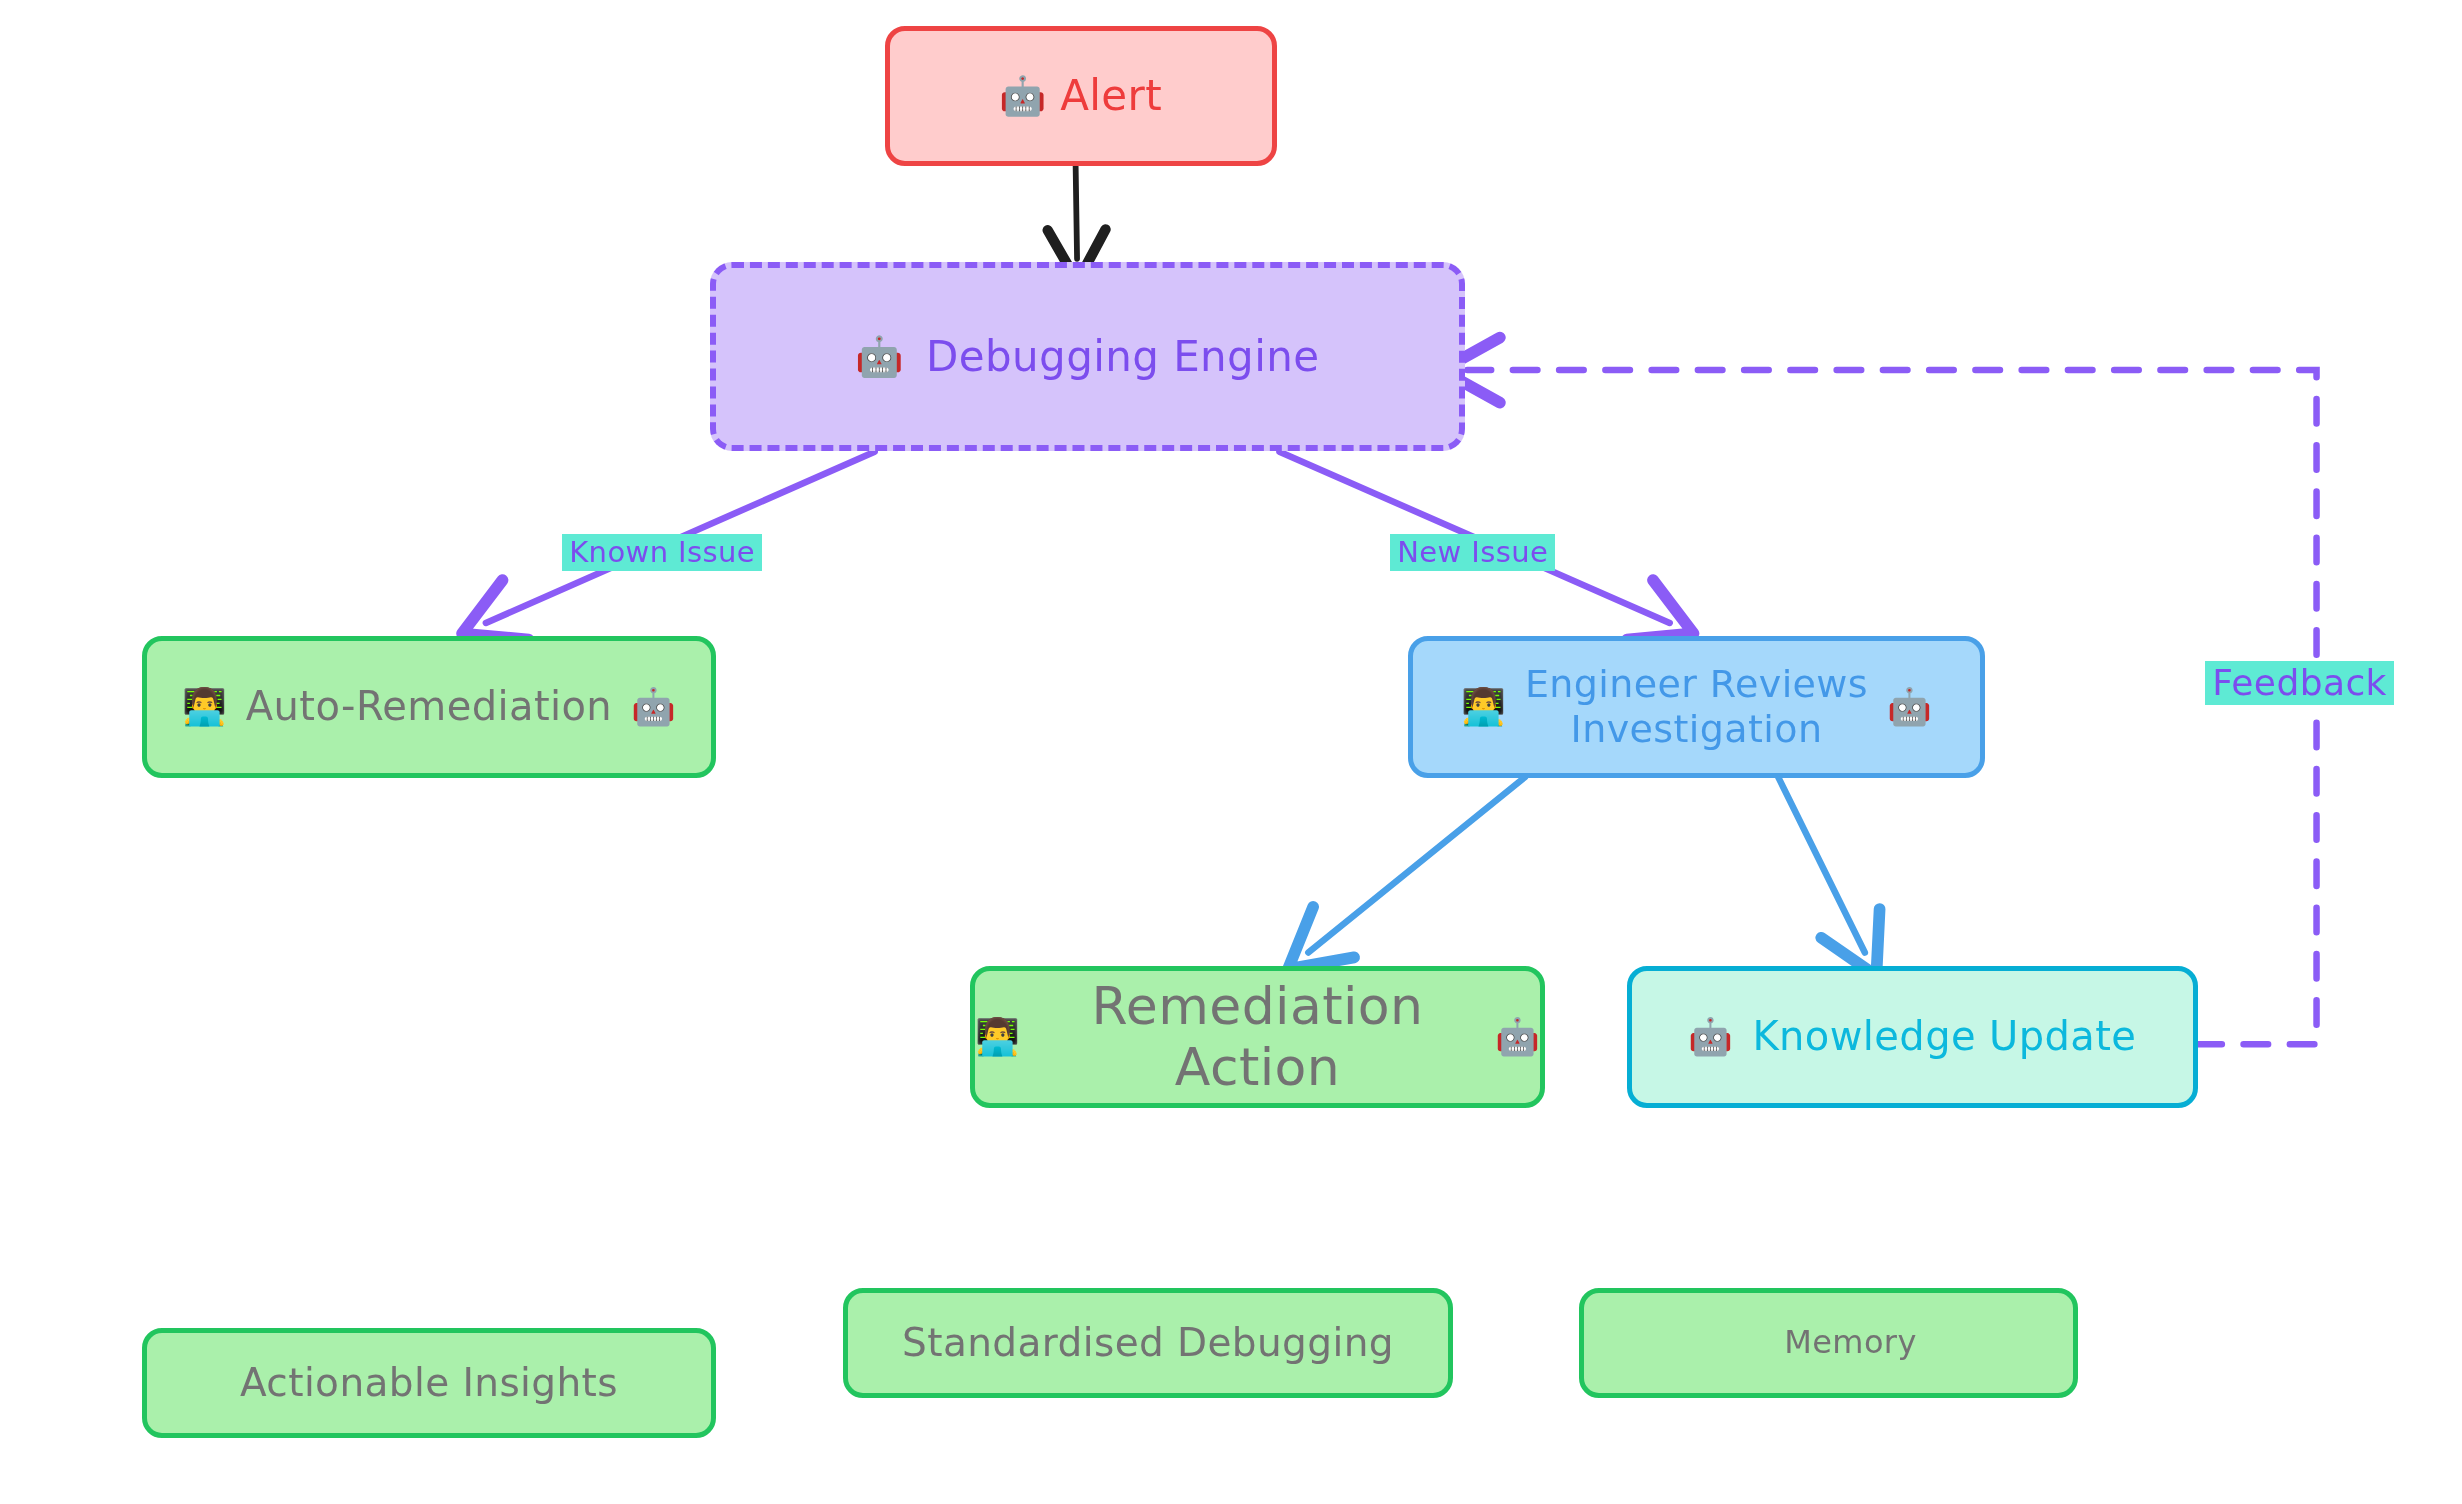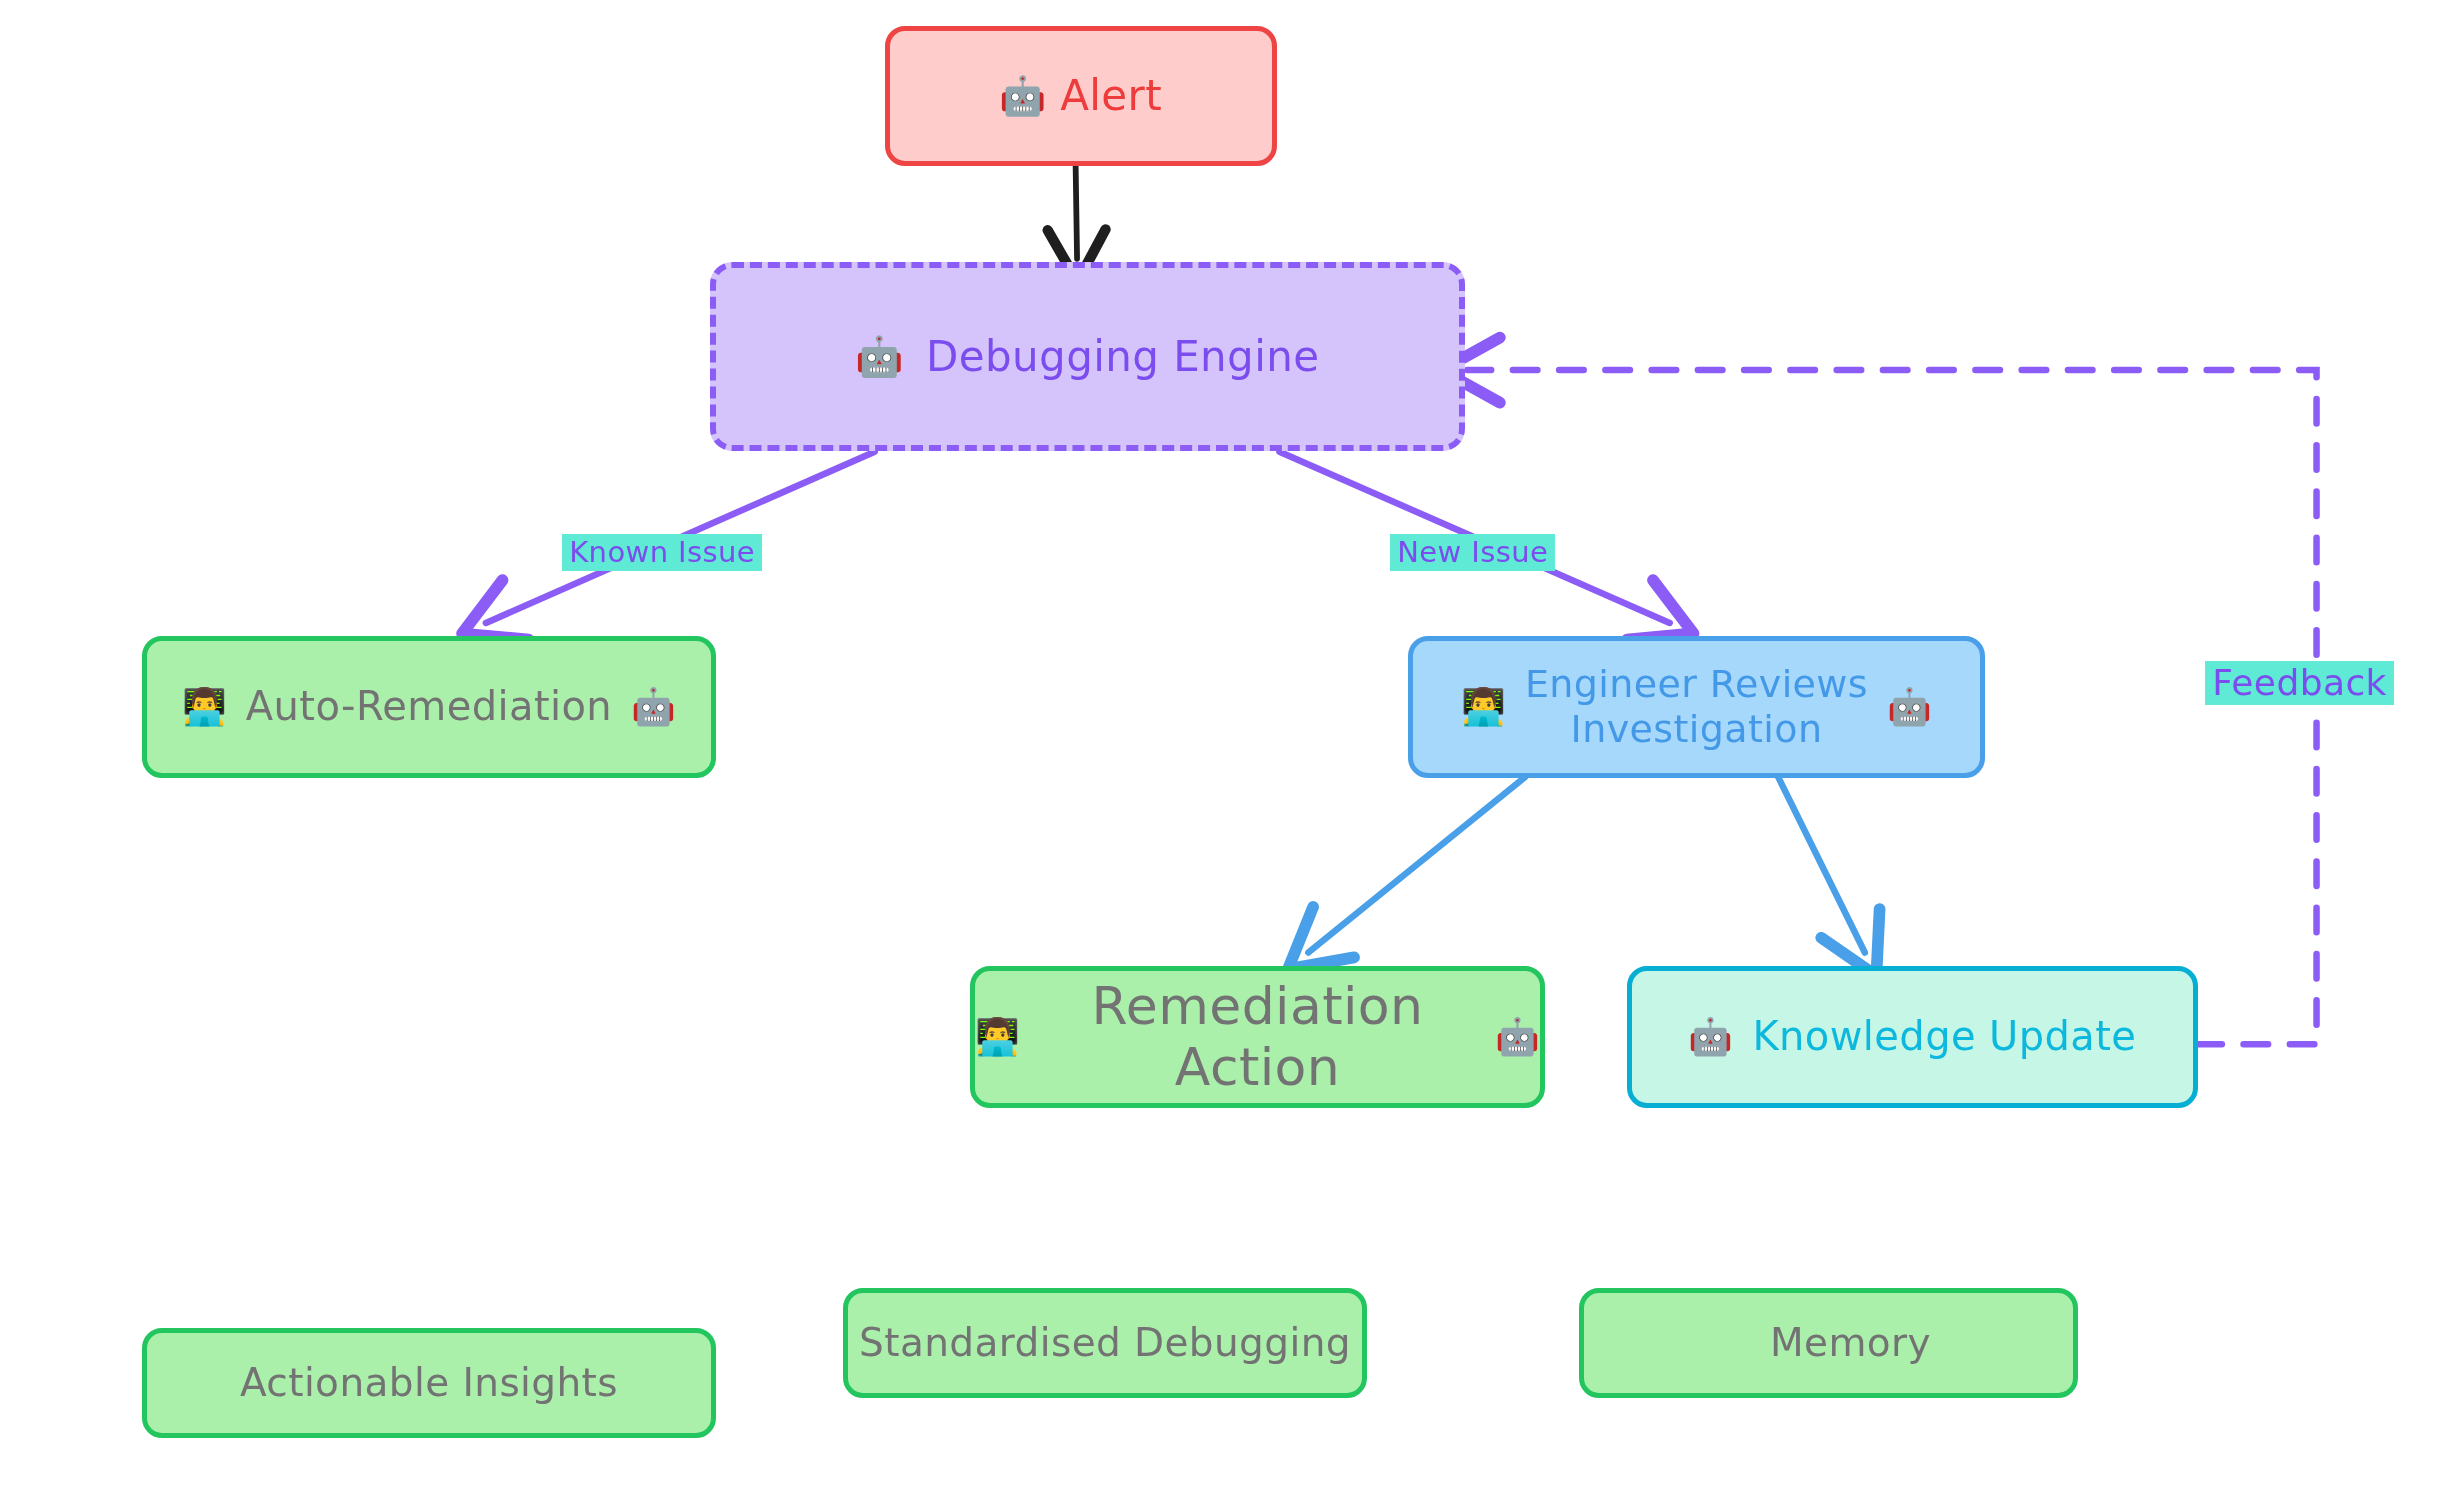--- a/index.html
+++ b/index.html
@@ -162,26 +162,26 @@
 
   <div class="node n-teal" style="left:1627px; top:966px; width:571px; height:142px; gap:19px;">
     <span class="emoji" style="font-size:36px;">🤖</span>
     <span class="label" style="font-size:40px;">Knowledge Update</span>
   </div>
 
   <div class="node n-green" style="left:142px; top:1328px; width:574px; height:110px;">
     <span class="label" style="font-size:39px;">Actionable Insights</span>
   </div>
 
-  <div class="node n-green" style="left:843px; top:1288px; width:524px; height:110px;">
+  <div class="node n-green" style="left:843px; top:1288px; width:610px; height:110px;">
     <span class="label" style="font-size:39px;">Standardised Debugging</span>
   </div>
 
   <div class="node n-green" style="left:1579px; top:1288px; width:499px; height:110px;">
-    <span class="label" style="font-size:39px;margin-left:44px;">Memory</span>
+    <span class="label" style="font-size:32px;margin-left:44px;">Memory</span>
   </div>
 
   <div class="edge-label" style="left:562px; top:534px; font-size:29px;">Known Issue</div>
 
   <div class="edge-label" style="left:1390px; top:534px; font-size:29px;">New Issue</div>
 
   <div class="edge-label" style="left:2205px; top:661px; font-size:36px;">Feedback</div>
 
 </div>
 

